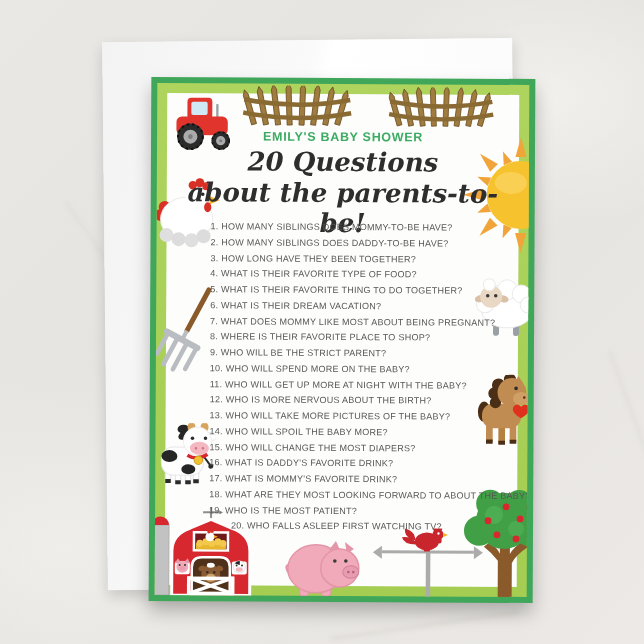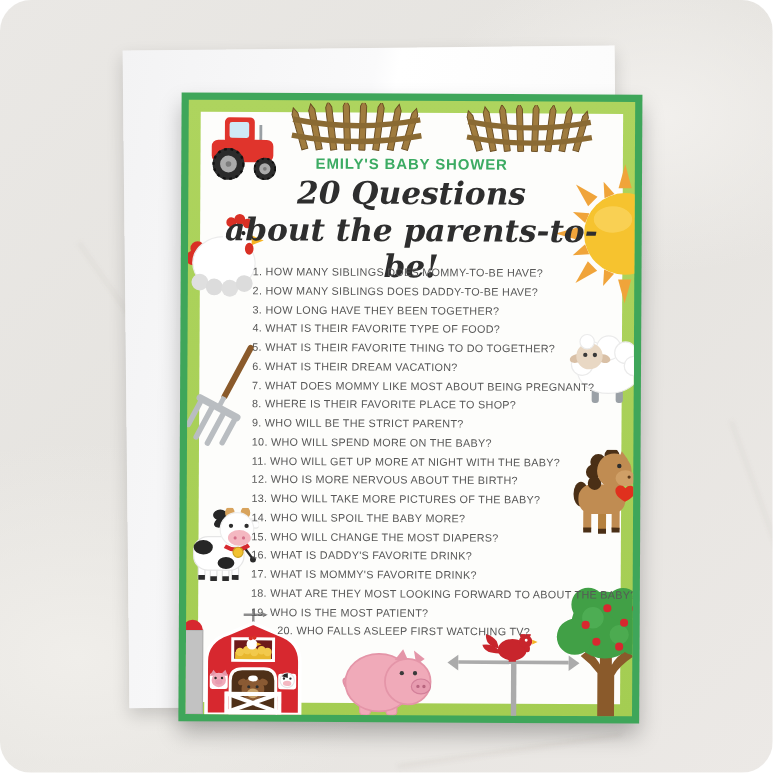--- a/index.html
+++ b/index.html
@@ -6,21 +6,20 @@
     --outer_green:#3fa65a; --inner_green:#a4cd52; --title_green:#3cab63;
     --text_gray:#575757; --card_white:#fdfdfb; --bg_marble:#e9e7e4; --accent_red:#d7282f;
   }
   *{box-sizing:border-box;}
   body{margin:0;font-family:"Liberation Sans",sans-serif;}
   .stage{position:relative;width:644px;height:644px;overflow:hidden;
     background:
       radial-gradient(ellipse 320px 220px at 85% 15%, #f2f0ed 0%, rgba(242,240,237,0) 60%),
       radial-gradient(ellipse 420px 300px at 10% 85%, #f0eeea 0%, rgba(240,238,234,0) 60%),
       linear-gradient(135deg,#eae8e5 0%,#e5e3df 48%,#ece9e6 100%);
-    border-radius: 26px;
   }
   .vein{position:absolute;background:rgba(165,160,152,.18);filter:blur(2px);border-radius:3px;}
   .vein.v1{width:190px;height:3px;left:330px;top:624px;transform:rotate(-8deg);}
   .vein.v2{width:120px;height:2px;left:40px;top:250px;transform:rotate(55deg);}
   .vein.v3{width:150px;height:2px;left:560px;top:420px;transform:rotate(70deg);}
 
   .back-sheet{position:absolute;left:105px;top:40px;width:410px;height:548px;
     background:linear-gradient(100deg,#f3f3f4 0%,#fafafb 42%,#ffffff 46%,#fafafa 100%);
     transform:rotate(-0.6deg);box-shadow:0 6px 14px rgba(0,0,0,.16);}
 

